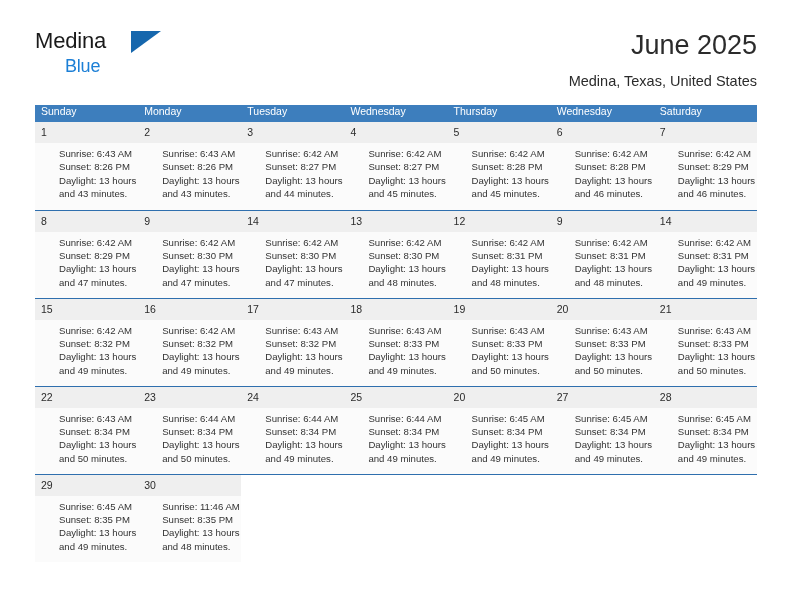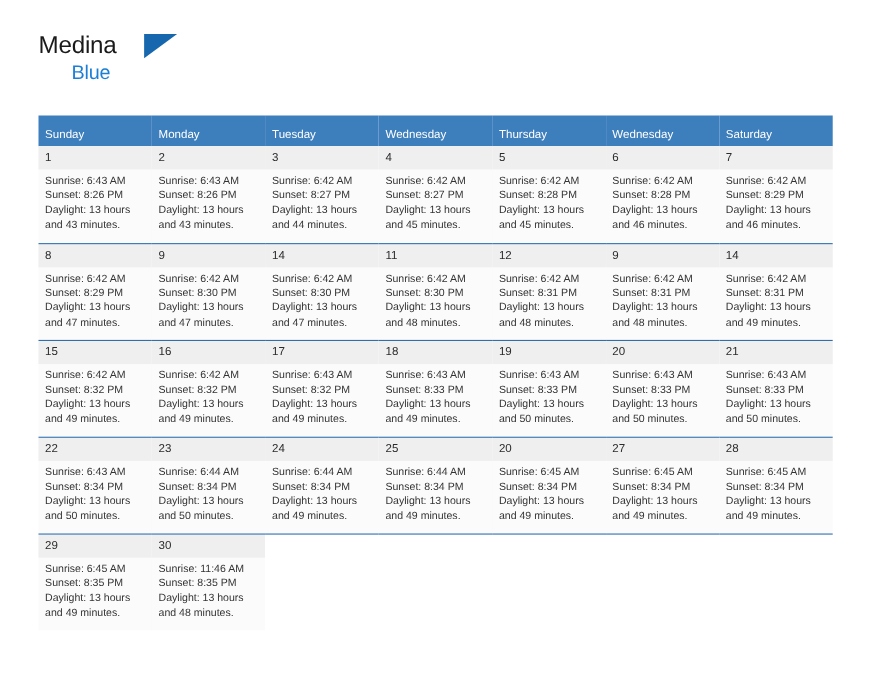--- a/index.html
+++ b/index.html
@@ -95,21 +95,21 @@
     border-collapse: collapse;
     table-layout: fixed;
   }
 
   .calendar th {
     background: #3d7ebd;
     color: #ffffff;
     font-size: 10.5px;
     font-weight: normal;
     text-align: left;
-    padding: 11px 0 5px 6px;
+    padding: 0 0 5px 6px;
     height: 11px;
     border: none;
   }
 
   .calendar td {
     vertical-align: top;
     padding: 0;
     border: none;
     border-top: 1.5px solid #2f6fae;
     height: 88px;
@@ -138,40 +138,45 @@
   .cell-inner.empty .daynum {
     background: transparent;
     color: transparent;
   }
 
   .detail {
     padding: 4px 6px 0 6px;
     font-size: 9.6px;
     line-height: 13.4px;
     color: #333333;
+    margin-left: 18px;
   }
   .detail div {
     white-space: nowrap;
   }
 </style>
 </head>
 <body>
 
 <div class="page">
 
   <div class="header">
 
     <div class="brand">
       <div class="brand-line1">
         <span>Medina</span>
         <span class="brand-tri"></span>
       </div>
       <div class="brand-line2">Blue</div>
     </div>
 
+    <div class="title-block">
+      <div class="cal-title">June 2025</div>
+      <div class="cal-subtitle">Medina, Texas, United States</div>
+    </div>
 
   </div>
 
   <table class="calendar">
     <thead>
       <tr>
         <th>Sunday</th>
         <th>Monday</th>
         <th>Tuesday</th>
         <th>Wednesday</th>
@@ -289,21 +294,21 @@
               <div class="detail">
                 <div>Sunrise: 6:42 AM</div>
                 <div>Sunset: 8:30 PM</div>
                 <div>Daylight: 13 hours</div>
                 <div>and 47 minutes.</div>
               </div>
             </div>
           </td>
           <td>
             <div class="cell-inner">
-              <div class="daynum">11</div>
+              <div class="daynum">13</div>
               <div class="detail">
                 <div>Sunrise: 6:42 AM</div>
                 <div>Sunset: 8:30 PM</div>
                 <div>Daylight: 13 hours</div>
                 <div>and 48 minutes.</div>
               </div>
             </div>
           </td>
           <td>
             <div class="cell-inner">

